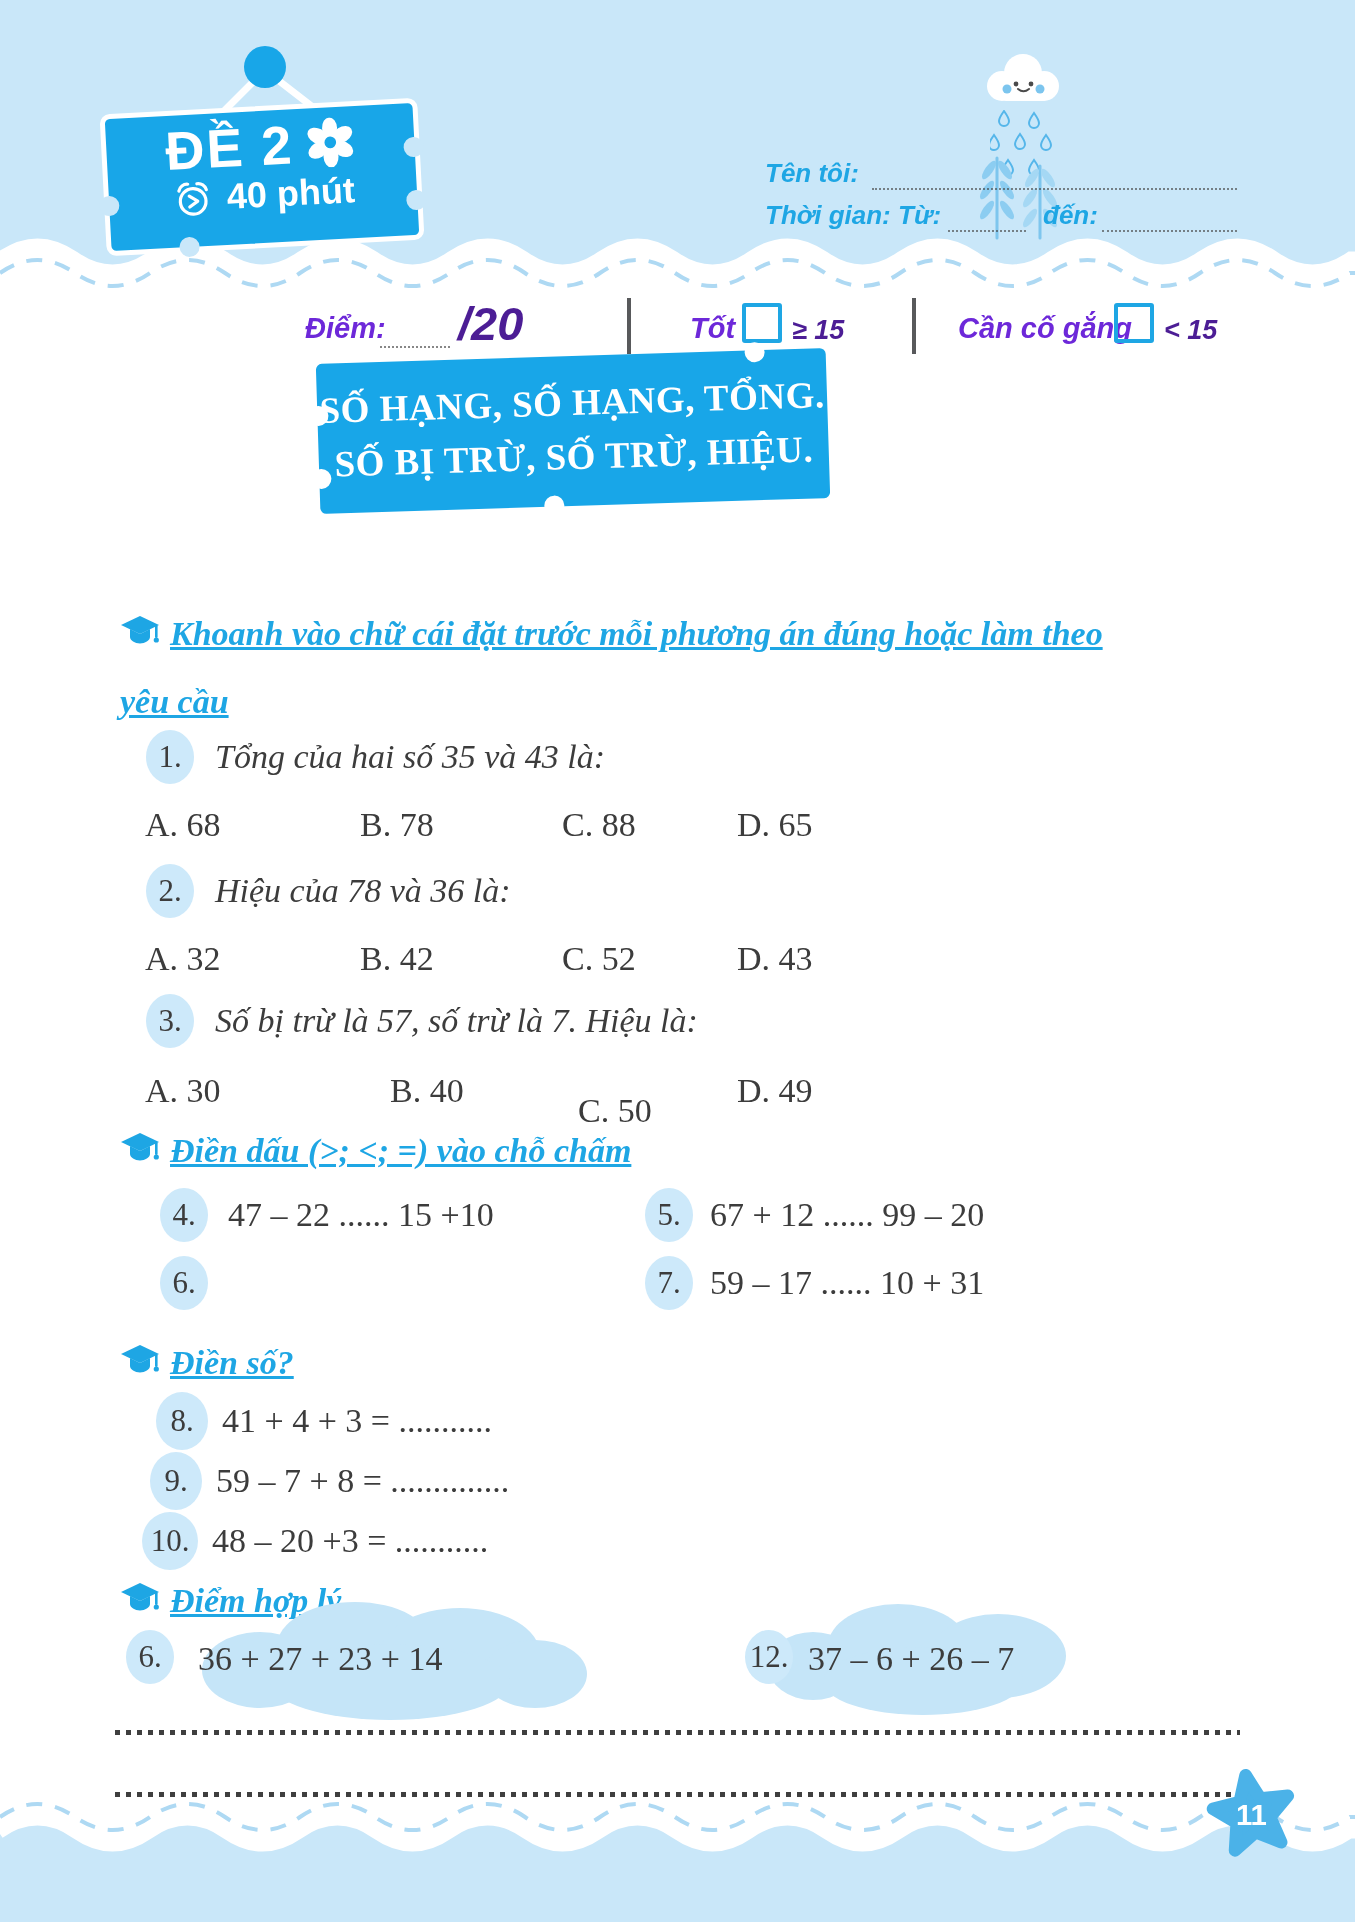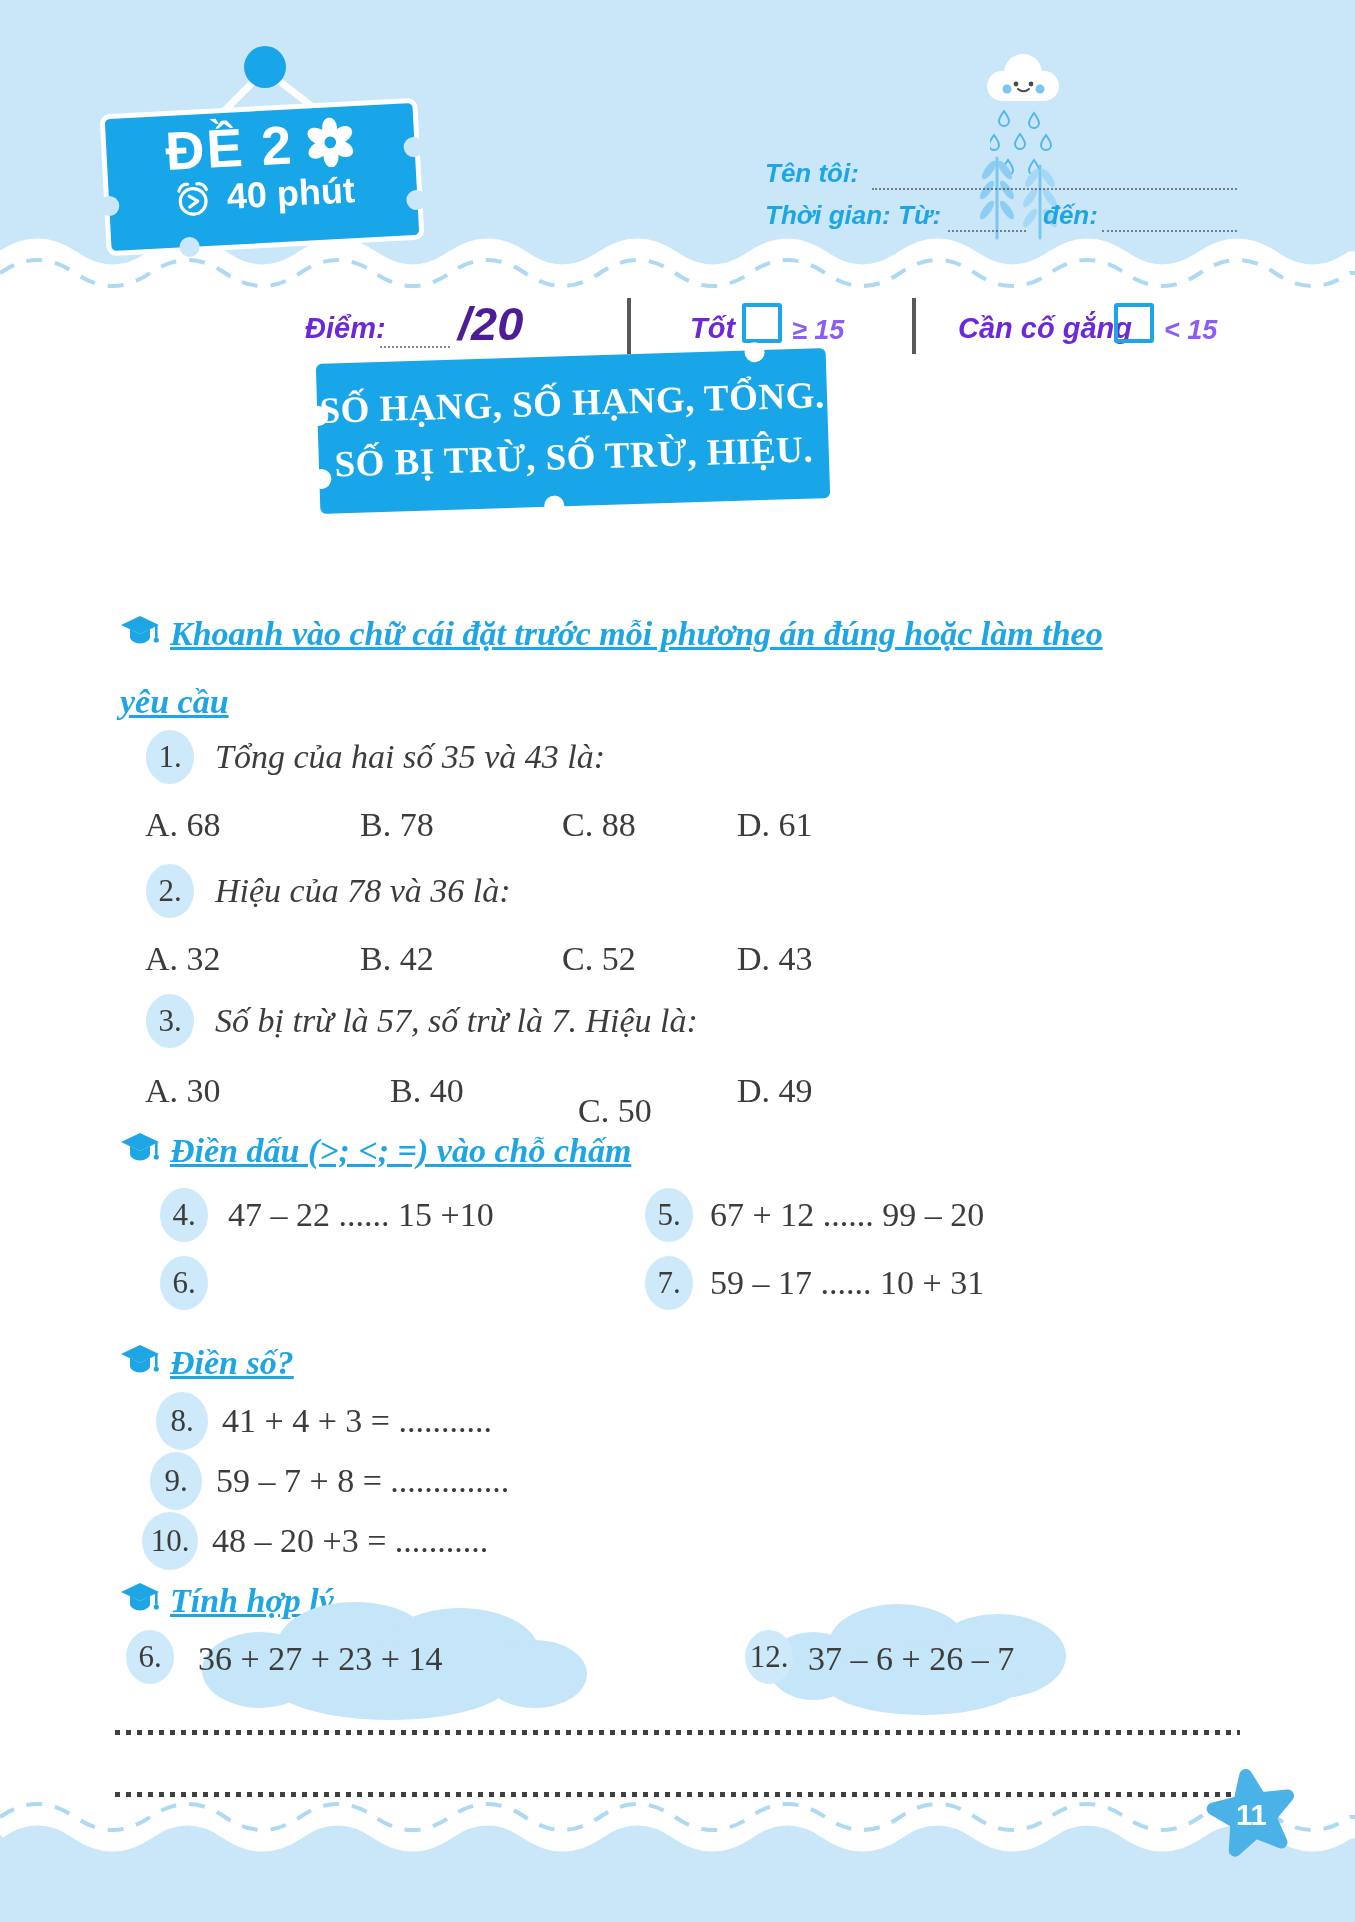--- a/index.html
+++ b/index.html
@@ -18,21 +18,21 @@
   .sign-row{display:flex;justify-content:center;align-items:center;gap:12px;color:#fff;}
   .sign-title{font-family:"Liberation Sans",sans-serif;font-weight:800;font-size:54px;letter-spacing:2px;line-height:1;}
   .sign-duration{font-family:"Liberation Sans",sans-serif;font-weight:600;font-size:36px;line-height:1;}
   .hdr-label{position:absolute;font:italic 700 26px "Liberation Sans",sans-serif;color:#1ea6e4;}
   .dotline{position:absolute;border-bottom:2px dotted rgba(70,70,70,.65);height:2px;}
   
   .score-item{position:absolute;font:italic 700 29px "Liberation Sans",sans-serif;color:#6d28d9;}
   .score-big{position:absolute;font:italic 700 47px "Liberation Sans",sans-serif;color:#4c1d95;}
   .score-div{position:absolute;width:4px;height:56px;background:#58595b;}
   .score-box{position:absolute;width:32px;height:32px;border:4px solid #1ea6e4;border-radius:3px;background:transparent;}
-  .score-crit{position:absolute;font:italic 700 27px "Liberation Sans",sans-serif;color:#8b5cf6;}
+  .score-crit{position:absolute;font:italic 700 27px "Liberation Sans",sans-serif;color:#4c1d95;}
   
   .banner{position:absolute;left:318px;top:356px;width:510px;height:150px;background:#18a6e8;
           transform:rotate(-1.8deg);border-radius:6px;text-align:center;color:#fff;
           font:700 37px "Liberation Serif",serif;letter-spacing:.5px;padding-top:20px;box-sizing:border-box;line-height:1.45;}
   .banner .notch{position:absolute;background:#fff;border-radius:50%;width:20px;height:20px;}
   
   .sec-head{position:absolute;font:italic 700 34px "Liberation Serif",serif;color:#1ea6e4;text-decoration:underline;}
   .sec-head .cap{display:inline-block;vertical-align:-4px;margin-right:10px;}
   .q-badge{position:absolute;width:48px;height:54px;border-radius:50%;background:#cde9fa;
            display:flex;align-items:center;justify-content:center;
@@ -180,21 +180,21 @@
       <rect x="35" y="10" width="2.6" height="13" rx="1.3"></rect>
       <circle cx="36.3" cy="25" r="2.6"></circle>
     </svg><span>Khoanh vào chữ cái đặt trước mỗi phương án đúng hoặc làm theo yêu cầu</span>
   </div>
 
   <div class="q-badge" style="left:146px;top:730px">1.</div>
   <div class="q-text" style="left:215px;top:738px">Tổng của hai số 35 và 43 là:</div>
   <div class="opt" style="left:145px;top:806px">A. 68</div>
   <div class="opt" style="left:360px;top:806px">B. 78</div>
   <div class="opt" style="left:562px;top:806px">C. 88</div>
-  <div class="opt" style="left:737px;top:806px">D. 61</div>
+  <div class="opt" style="left:737px;top:806px">D. 65</div>
 
   <div class="q-badge" style="left:146px;top:864px">2.</div>
   <div class="q-text" style="left:215px;top:872px">Hiệu của 78 và 36 là:</div>
   <div class="opt" style="left:145px;top:940px">A. 32</div>
   <div class="opt" style="left:360px;top:940px">B. 42</div>
   <div class="opt" style="left:562px;top:940px">C. 52</div>
   <div class="opt" style="left:737px;top:940px">D. 43</div>
 
   <div class="q-badge" style="left:146px;top:994px">3.</div>
   <div class="q-text" style="left:215px;top:1002px">Số bị trừ là 57, số trừ là 7. Hiệu là:</div>
@@ -235,21 +235,21 @@
   <div class="expr" style="left:216px;top:1462px">59 – 7 + 8 = ..............</div>
   <div class="q-badge" style="left:142px;top:1512px;width:56px;height:58px">10.</div>
   <div class="expr" style="left:212px;top:1522px">48 – 20 +3 = ...........</div>
 
   <div class="sec-head" style="left:120px;top:1582px">
     <svg class="cap" width="40" height="34" viewBox="0 0 40 34" fill="#1ea6e4">
       <polygon points="20,1 39,10 20,19 1,10"></polygon>
       <path d="M10,14 v8 c0,3.5 5,6.5 10,6.5 c5,0 10,-3 10,-6.5 v-8 l-10,5 z"></path>
       <rect x="35" y="10" width="2.6" height="13" rx="1.3"></rect>
       <circle cx="36.3" cy="25" r="2.6"></circle>
-    </svg><span>Tính hợp lý</span>
+    </svg><span>Điểm hợp lý</span>
   </div>
 
   <svg class="cloud-svg" style="left:190px;top:1594px" width="400" height="132" viewBox="0 0 400 132">
     <g fill="#c5e5f8">
       <ellipse cx="70" cy="76" rx="58" ry="38"></ellipse>
       <ellipse cx="165" cy="52" rx="78" ry="44"></ellipse>
       <ellipse cx="270" cy="60" rx="80" ry="46"></ellipse>
       <ellipse cx="345" cy="80" rx="52" ry="34"></ellipse>
       <ellipse cx="200" cy="88" rx="120" ry="38"></ellipse>
     </g>

